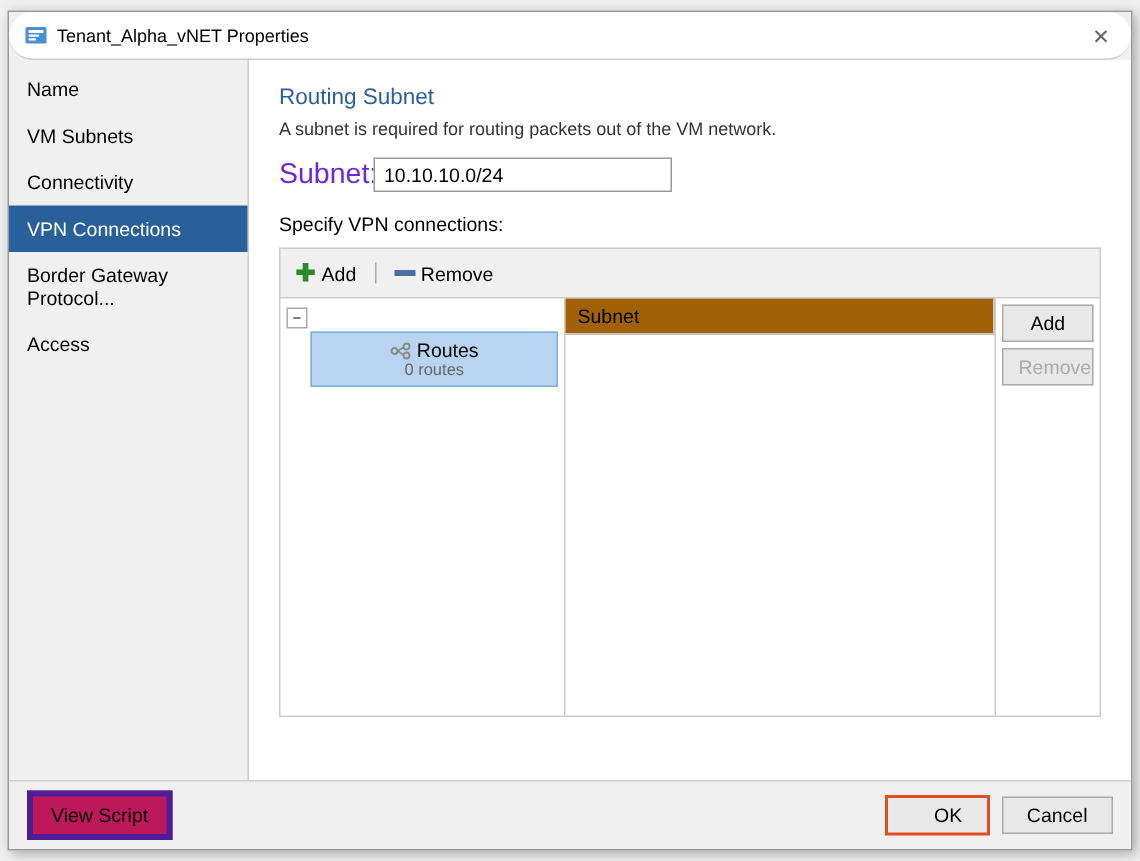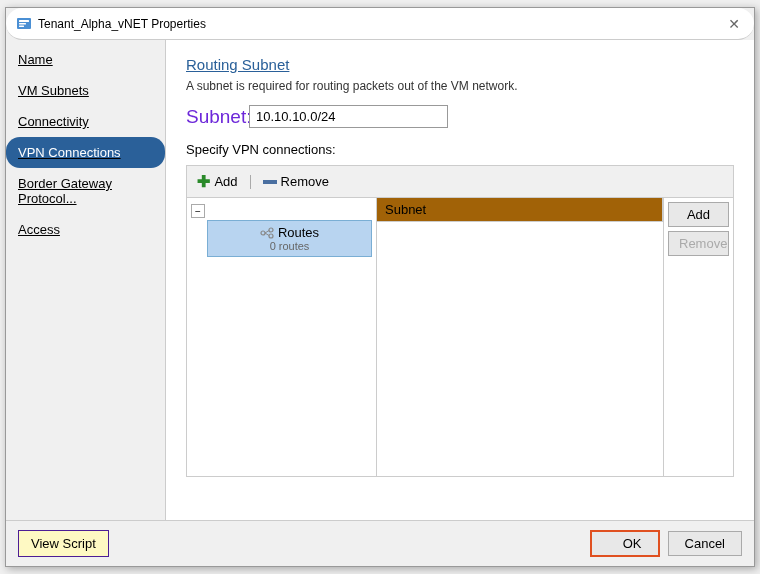--- a/index.html
+++ b/index.html
@@ -60,44 +60,41 @@
     .dialog-body {
       display: flex;
       flex: 1;
       overflow: hidden;
     }
     .sidebar {
       width: 160px;
       background: #f0f0f0;
       border-right: 1px solid #ccc;
       padding: 4px 0;
-      text-decoration: underline;
     }
     .sidebar-item {
       padding: 8px 12px;
       cursor: pointer;
       color: #000;
       font-size: 13px;
     }
     .sidebar-item.active {
       background: #2a6099;
       color: #fff;
-      border-radius: 14px;
     }
     .main-content {
       flex: 1;
       padding: 16px 20px;
       background: #fff;
       overflow-y: auto;
     }
     .section-title {
       font-size: 15px;
       color: #2a6099;
       margin-bottom: 6px;
-      text-decoration: underline;
     }
     .section-desc {
       color: #333;
       font-size: 12px;
       margin-bottom: 12px;
     }
     .field-row {
       display: flex;
       align-items: center;
       margin-bottom: 14px;
@@ -272,22 +269,22 @@
       cursor: pointer;
       min-width: 70px;
       text-align: right;
     }
     .footer-btn.ok-btn {
       border: 2px solid #e05020;
     }
     .view-script-btn {
       padding: 5px 12px;
       font-size: 13px;
-      background: #fef9c3;
-      border: 1px solid #4c1d95;
+      background: #be185d;
+      border: 4px solid #4c1d95;
       cursor: pointer;
     }
     .divider {
       width: 1px;
       height: 14px;
       background: #aaa;
       margin: 0 4px;
     }
   </style>
 </head>

